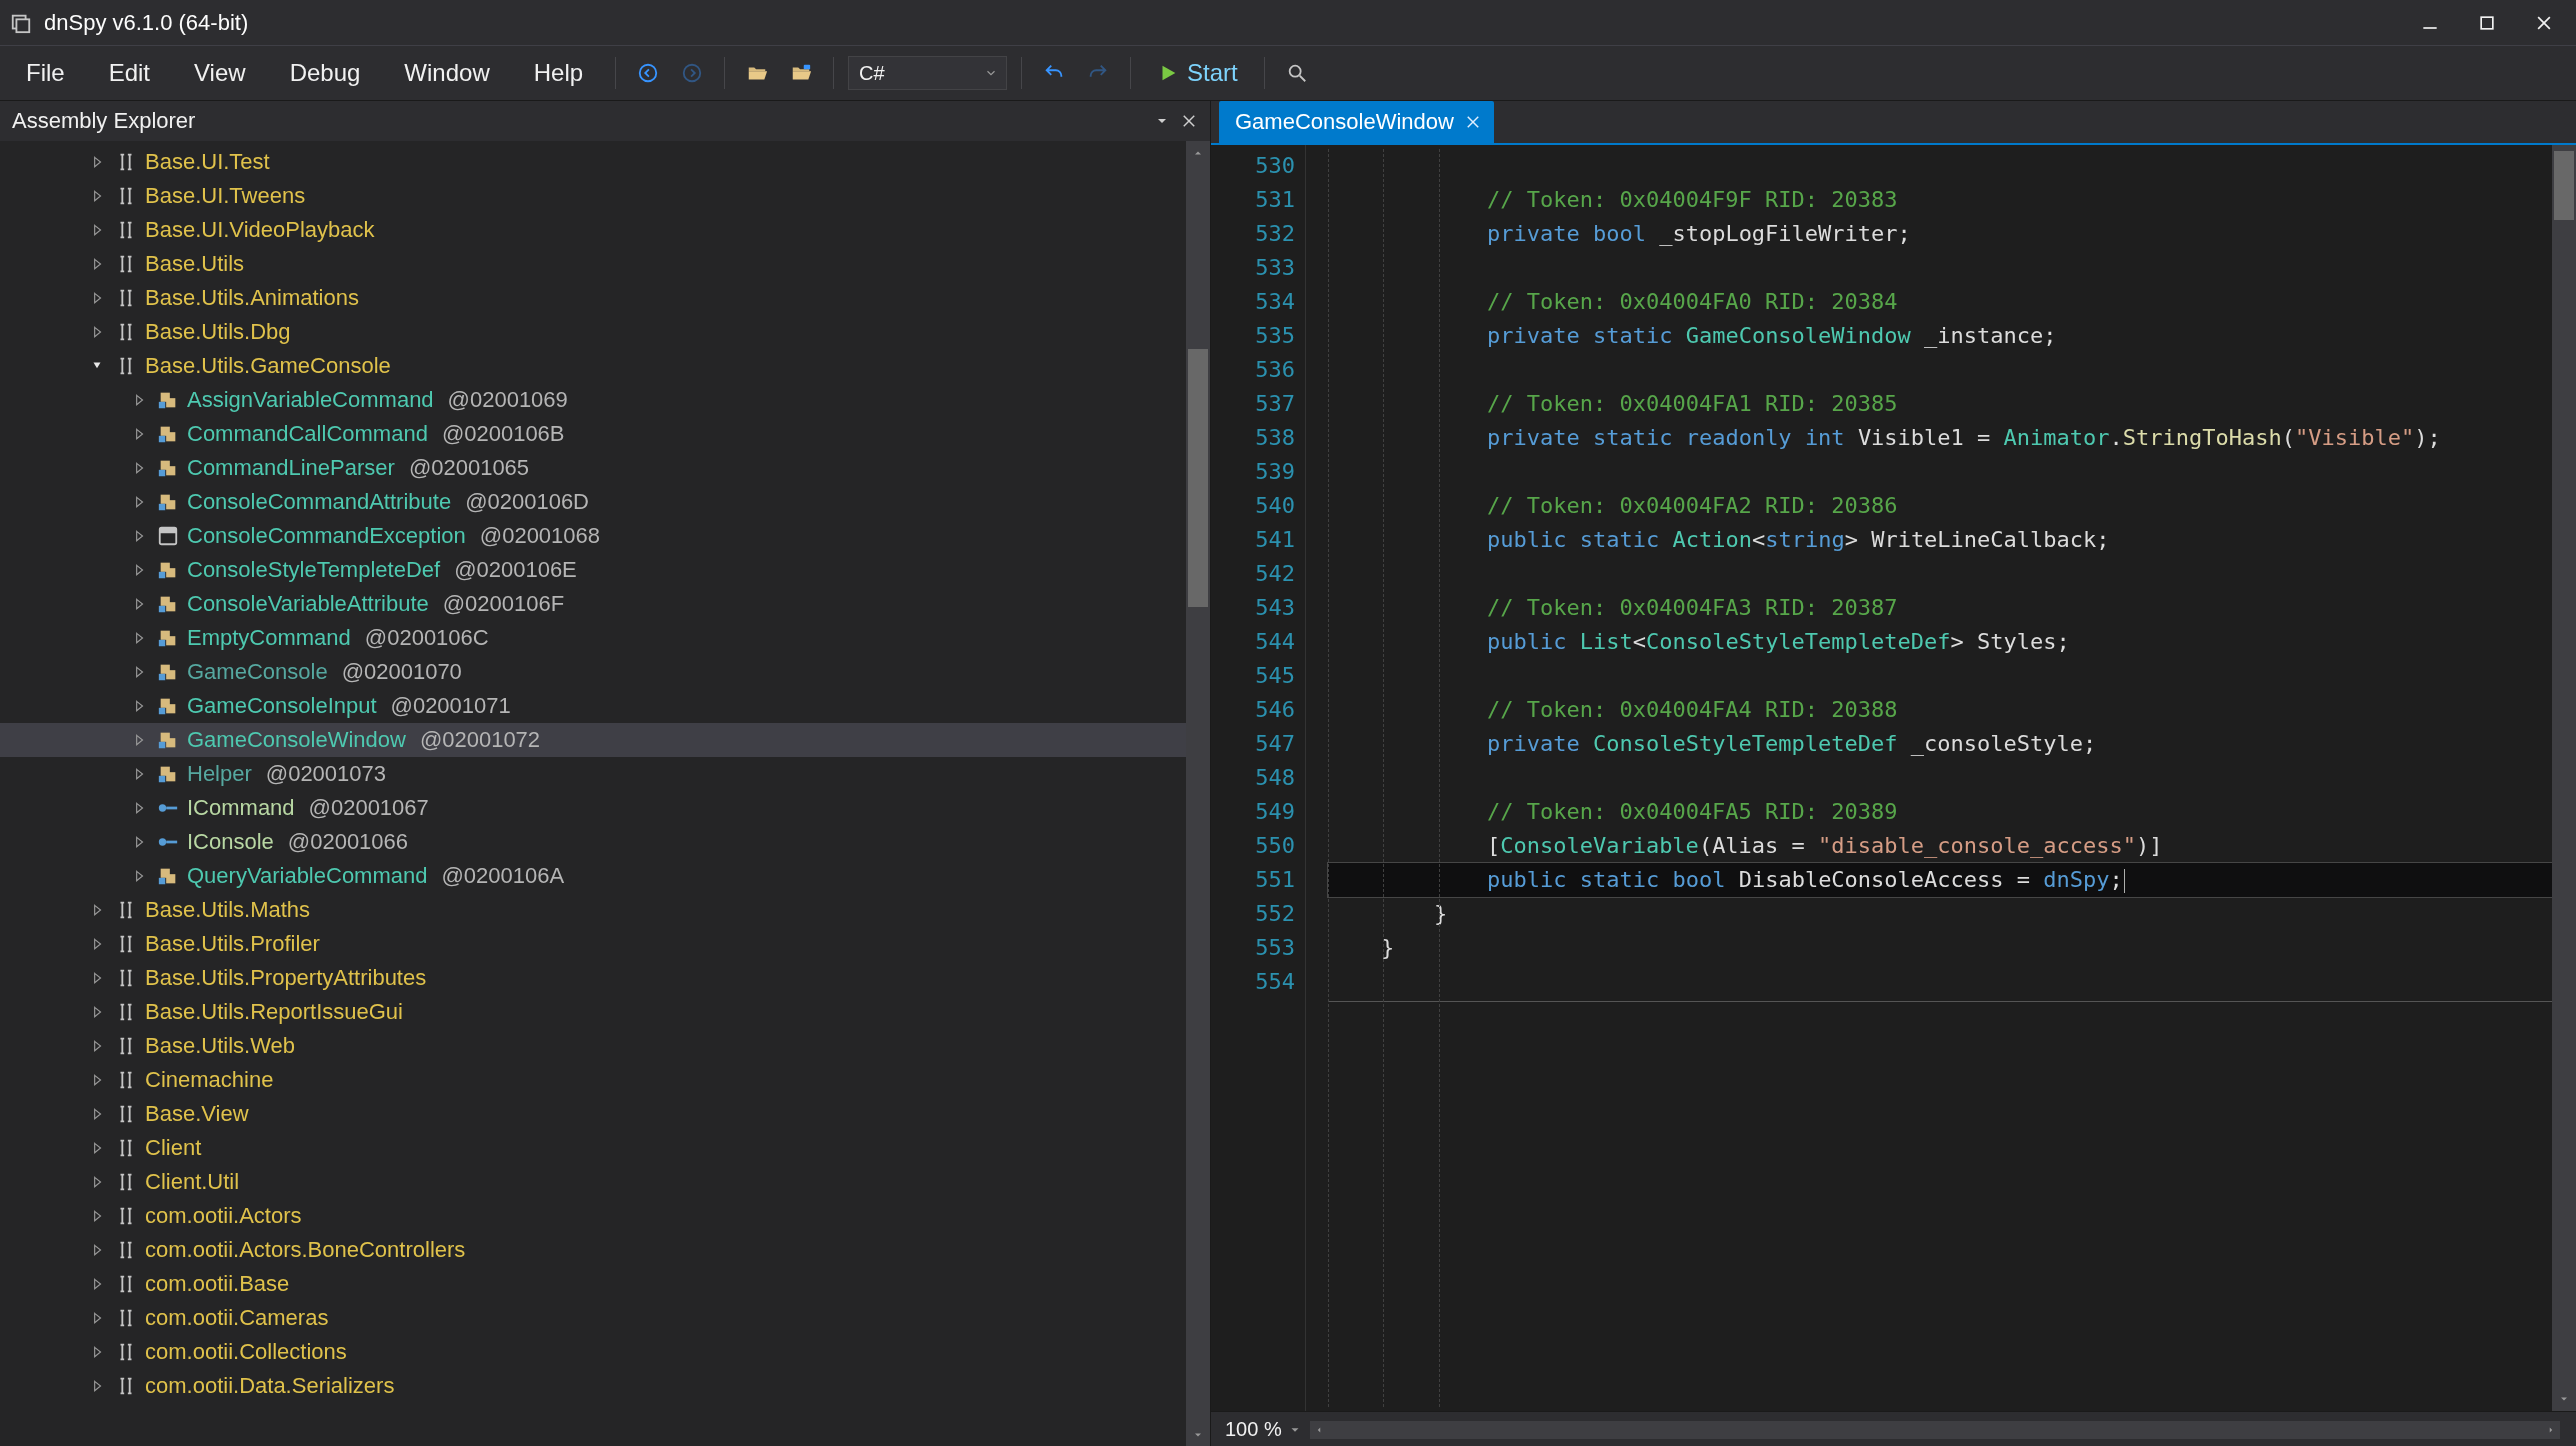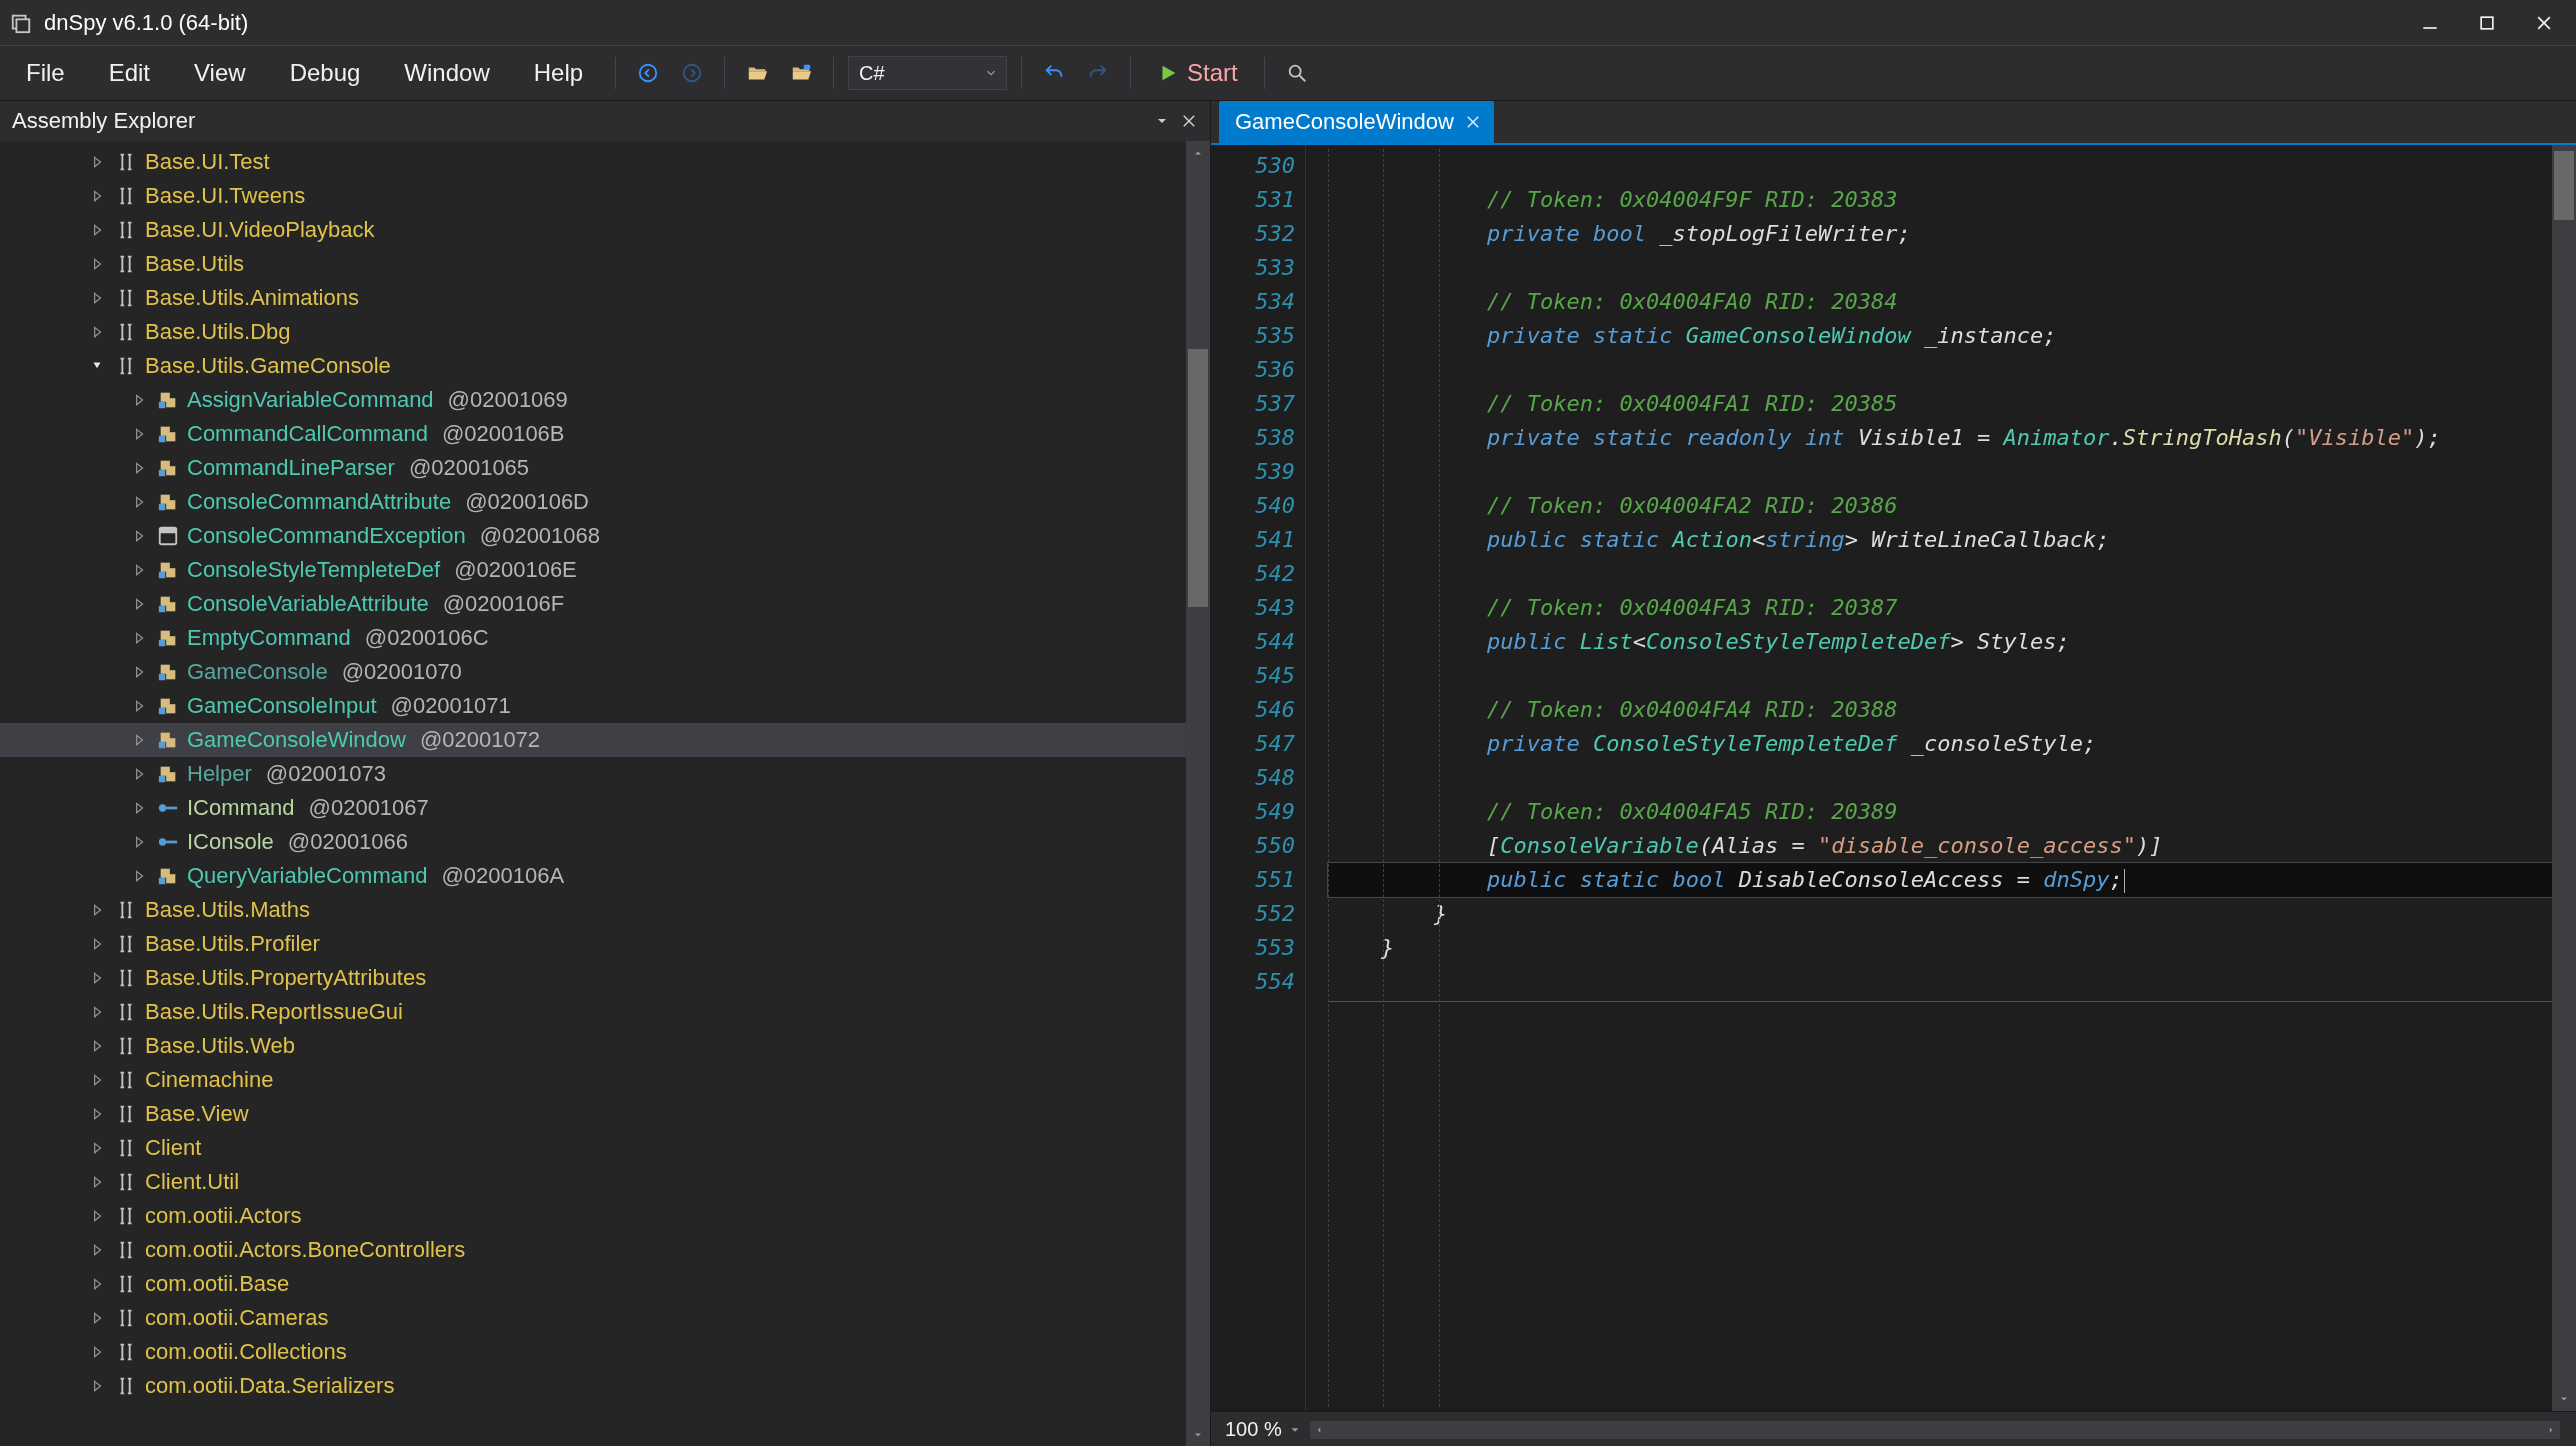--- a/index.html
+++ b/index.html
@@ -43,21 +43,21 @@
   .tb-btn svg { width: 22px; height: 22px; }
   .tb-select {
     background: #333337; border: 1px solid #434346; color: #f1f1f1;
     height: 34px; min-width: 159px; font-size: 20px;
     display:flex; align-items:center; justify-content:space-between;
     padding: 0 8px 0 10px; gap:10px;
   }
   .tb-select .chev { width:14px; color:#999; }
   .start-btn {
     display:flex; align-items:center; gap:8px;
-    padding: 4px 12px; color:#fca5a5;
+    padding: 4px 12px; color:#7dd3fc;
   }
   .play { color:#7ac943; }
 
   
   .main {
     display:flex; height: calc(1447px - 46px - 55px);
     background:#701a75;
   }
   .left-pane { width: 1211px; display:flex; flex-direction:column; border-right:1px solid #1a1a1a; background:#252526;}
   .pane-header {
@@ -104,21 +104,21 @@
   .right-pane { flex:1; display:flex; flex-direction:column; background:#1e1e1e; }
   .tabstrip { height:44px; background:#2d2d30; display:flex; align-items:flex-end;
     border-bottom: 2px solid #007acc; padding-left:8px;}
   .tab {
     background:#007acc; color:#ffffff;
     height:42px; display:flex; align-items:center; gap:10px;
     padding: 0 12px 0 16px; font-size:22px;
     border-top-left-radius:2px; border-top-right-radius:2px;
   }
   .tab .x { width:18px; color:#e1efff; }
-  .editor-wrap { position:relative; flex:1; display:flex; overflow:hidden;font-style:italic; }
+  .editor-wrap { position:relative; flex:1; display:flex; overflow:hidden; }
   .gutter {
     width: 95px; background:#1e1e1e;
     border-right: 1px solid #333;
     font-family: Consolas, monospace; font-size:22px;
     color:#2b91af; text-align:right; padding:4px 10px 0 0;
     line-height:34px;
   }
   .code {
     flex:1; font-family: Consolas, monospace; font-size:22px;
     line-height:34px; padding:4px 0 0 22px; color:#dcdcdc;

